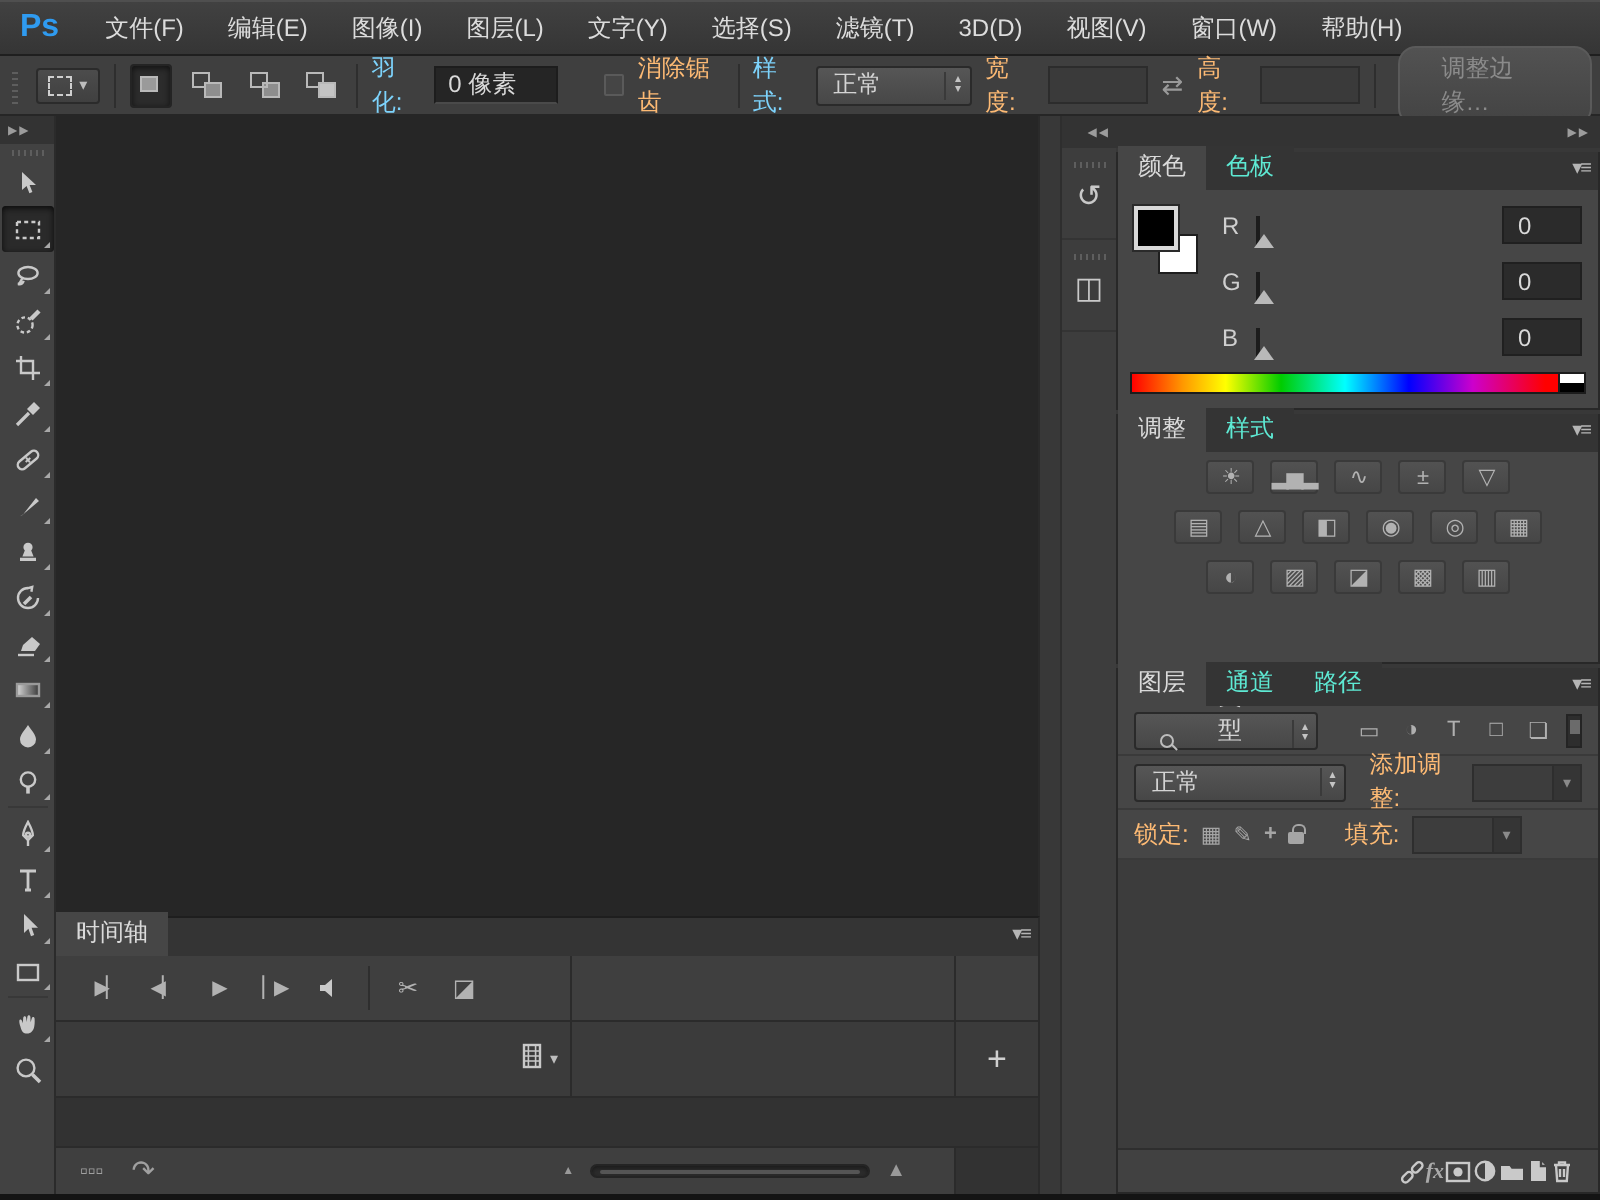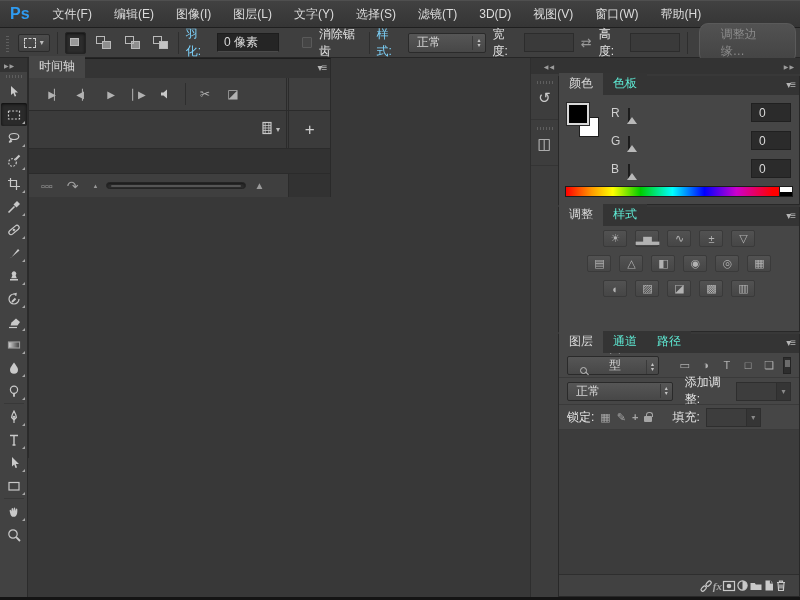--- a/index.html
+++ b/index.html
@@ -17,42 +17,42 @@
   .dash-sq{width:12px;height:10px;border:1px dashed #cfcfcf}
   .caret{font-size:8px;color:#bdbdbd}
   .mode-btn{width:24px;height:22px;display:flex;align-items:center;justify-content:center;border-radius:2px;position:relative}
   .mode-btn.pressed{background:#2c2c2c;box-shadow:inset 0 1px 3px #111;border:1px solid #242424}
   .ov{position:relative;width:15px;height:13px}
   .ov i{position:absolute;width:9px;height:8px;border:1px solid #b9b9b9;background:#8e8e8e}
   .ov .b{left:0;top:0;background:transparent}
   .ov .f{right:0;bottom:0}
   .ov.solo i{left:2px;top:2px;background:#9a9a9a}
   .lbl{color:#7dd3fc}
-  .lbl.dis{color:#e5e5e5}
+  .lbl.dis{color:#fdba74}
   input.num{width:62px;height:19px;background:#252525;border:1px solid #1d1d1d;border-bottom-color:#4a4a4a;color:#d9d9d9;font:12px "Liberation Sans","DejaVu Sans",sans-serif;padding:0 6px;outline:none}
   input.dim{width:50px;background:#3a3a3a;border:1px solid #2c2c2c}
   .chk{width:11px;height:11px;border:1px solid #5a5a5a;background:#454545;border-radius:1px}
   .drop{display:flex;align-items:center;height:20px;border:1px solid #2a2a2a;border-radius:2px;background:linear-gradient(#565656,#474747);padding:0 4px 0 8px;gap:6px}
   .updn{display:flex;flex-direction:column;line-height:5px;font-size:6px;color:#c4c4c4;border-left:1px solid #3a3a3a;padding-left:4px;height:14px;justify-content:center}
   .swap{color:#9a9a9a;font-size:13px}
   .refine{margin-left:4px;padding:2px 21px;border:1px solid #5a5a5a;border-radius:9px;background:linear-gradient(#525252,#434343);color:#8b8b8b}
   
   .main{display:flex;height:539px}
   .win-bottom{height:3px;background:#141414}
   
   .toolbar{width:28px;background:#424242;border-right:1px solid #2b2b2b;display:flex;flex-direction:column;align-items:center}
   .tb-head{width:100%;height:14px;background:#333;color:#9c9c9c;font-size:6px;display:flex;align-items:center;justify-content:flex-start;padding-left:4px;letter-spacing:1px}
   .hgrip{width:16px;height:3px;margin:3px 0 2px;background:repeating-linear-gradient(90deg,#5e5e5e 0 1px,transparent 1px 3px)}
   .tool{width:26px;height:23px;display:flex;align-items:center;justify-content:center;position:relative;border-radius:2px}
   .tool svg{display:block}
   .tool.sel{background:#2a2a2a;box-shadow:inset 0 1px 3px #0a0a0a}
   .tool.fly::after{content:"";position:absolute;right:2px;bottom:2px;width:0;height:0;border-left:3px solid transparent;border-bottom:3px solid #a8a8a8}
   .tgroup{width:20px;height:1px;background:#383838;margin:1px 0}
   
-  .center{width:492px;display:flex;flex-direction:row}
+  .center{width:492px;display:flex;flex-direction:column}
   .canvas{height:400px;background:#262626;border-right:1px solid #2a2a2a}
   
   .timeline{height:139px;display:flex;flex-direction:column;background:#3f3f3f;border-top:1px solid #1e1e1e;border-right:1px solid #2a2a2a}
   .tabbar{height:19px;background:#343434;display:flex;align-items:flex-end;position:relative}
   .tab{padding:2px 10px 3px;color:#5eead4;background:#343434}
   .tab.active{background:#464646;color:#dadada}
   .pmenu{position:absolute;right:4px;top:3px;color:#b5b5b5;font-size:10px;letter-spacing:-1px}
   .tl-controls{height:33px;display:flex;align-items:center;background:#3f3f3f;border-bottom:1px solid #2b2b2b}
   .tl-sec1{width:257px;display:flex;align-items:center;height:100%;gap:2px;padding-left:12px}
   .tl-sec2{flex:1;height:100%;border-left:1px solid #2b2b2b}

